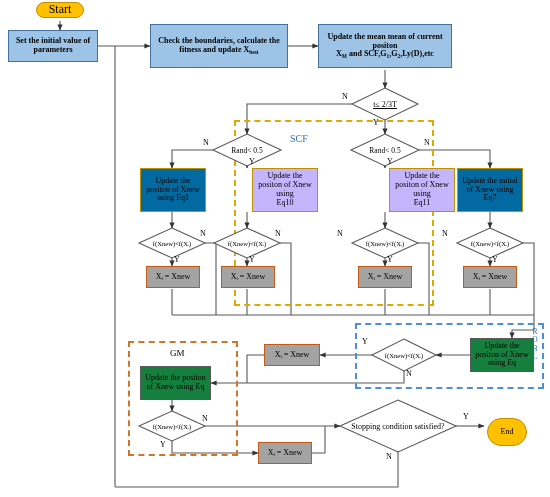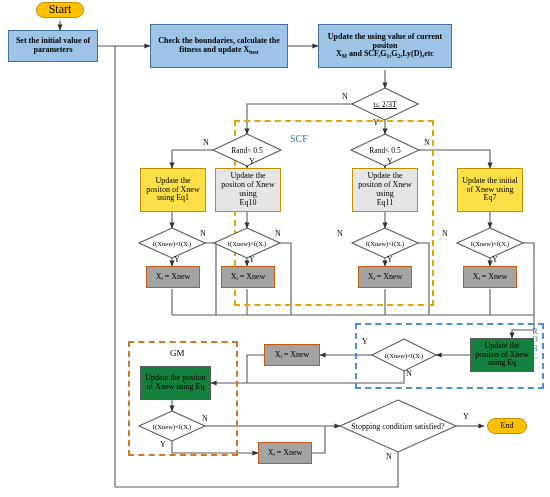--- a/index.html
+++ b/index.html
@@ -4,22 +4,22 @@
 <style>
   html,body{margin:0;padding:0;background:#ffffff;}
   body{font-family:"Liberation Serif", serif;}
   #stage{position:relative;width:550px;height:497px;background:#fff;overflow:hidden;}
   svg#wires{position:absolute;left:0;top:0;width:550px;height:497px;}
 
   .node{position:absolute;box-sizing:border-box;display:flex;align-items:center;
         justify-content:center;text-align:center;border:1px solid #595959;
         line-height:1.12;color:#000;}
   .proc-blue{background:#9dc3e6;border-color:#41719c;font-weight:bold;}
-  .proc-yellow-light{background:#fde047;border-color:#bf9000;}
-  .proc-yellow-dark{background:#e5e5e5;border-color:#bf9000;}
+  .proc-yellow-light{background:#0369a1;border-color:#bf9000;}
+  .proc-yellow-dark{background:#c4b5fd;border-color:#bf9000;margin-left:37px;}
   .proc-gray{background:#15803d;border-color:#595959;}
   .proc-peach{background:#a3a3a3;border-color:#c55a11;}
   .terminator{background:#ffc000;border:1px solid #bf9000;border-radius:999px;}
 
   .diamond{position:absolute;}
   .diamond svg{position:absolute;left:0;top:0;overflow:visible;}
   .diamond .dlabel{position:absolute;left:0;top:0;width:100%;height:100%;
         display:flex;align-items:center;justify-content:center;text-align:center;
         color:#000;pointer-events:none;}
 
@@ -126,33 +126,33 @@
   <div class="grouplab gm" style="left:170px;top:348px;font-size:9px;">GM</div>
 
   <div class="vlabel" style="left:528px;top:328px;width:14px;font-size:8px;">
     <div>R</div>
     <div>O</div>
     <div>B</div>
     <div>L</div>
   </div>
 
   <div class="node terminator" style="left:36px;top:2px;width:48px;height:16px;font-size:12px;text-align:center;">Start</div>
-  <div class="node terminator" style="left:487px;top:418px;width:40px;height:16px;font-size:8px;">End</div>
+  <div class="node terminator" style="left:487px;top:418px;width:40px;height:28px;font-size:8px;">End</div>
 
   <div class="node proc-blue" style="left:8px;top:30px;width:90px;height:32px;font-size:8px;padding:0 3px;">Set the initial value of parameters</div>
 
   <div class="node proc-blue" style="left:150px;top:24px;width:138px;height:44px;font-size:8px;padding:0 5px;">
     <span>
       <span>Check the boundaries, calculate the fitness and update X</span><sub>best</sub>
     </span>
   </div>
 
   <div class="node proc-blue" style="left:318px;top:24px;width:134px;height:44px;font-size:8px;padding:0 4px;">
     <span>
-      <span>Update the using value of current positon</span><br>
+      <span>Update the mean mean of current positon</span><br>
       <span>X</span><sub>M</sub><span> and SCF,G</span><sub>1</sub><span>,G</span><sub>2</sub><span>,Ly(D),etc</span>
     </span>
   </div>
 
   <div class="node proc-yellow-light" style="left:140px;top:168px;width:66px;height:44px;font-size:8px;padding:0 3px;">Update the positon of Xnew using Eq1</div>
 
   <div class="node proc-yellow-dark" style="left:215px;top:168px;width:66px;height:44px;font-size:8px;padding:0 3px;">
     <span>
       <span>Update the positon of Xnew using</span><br>
       <span>Eq10</span>

